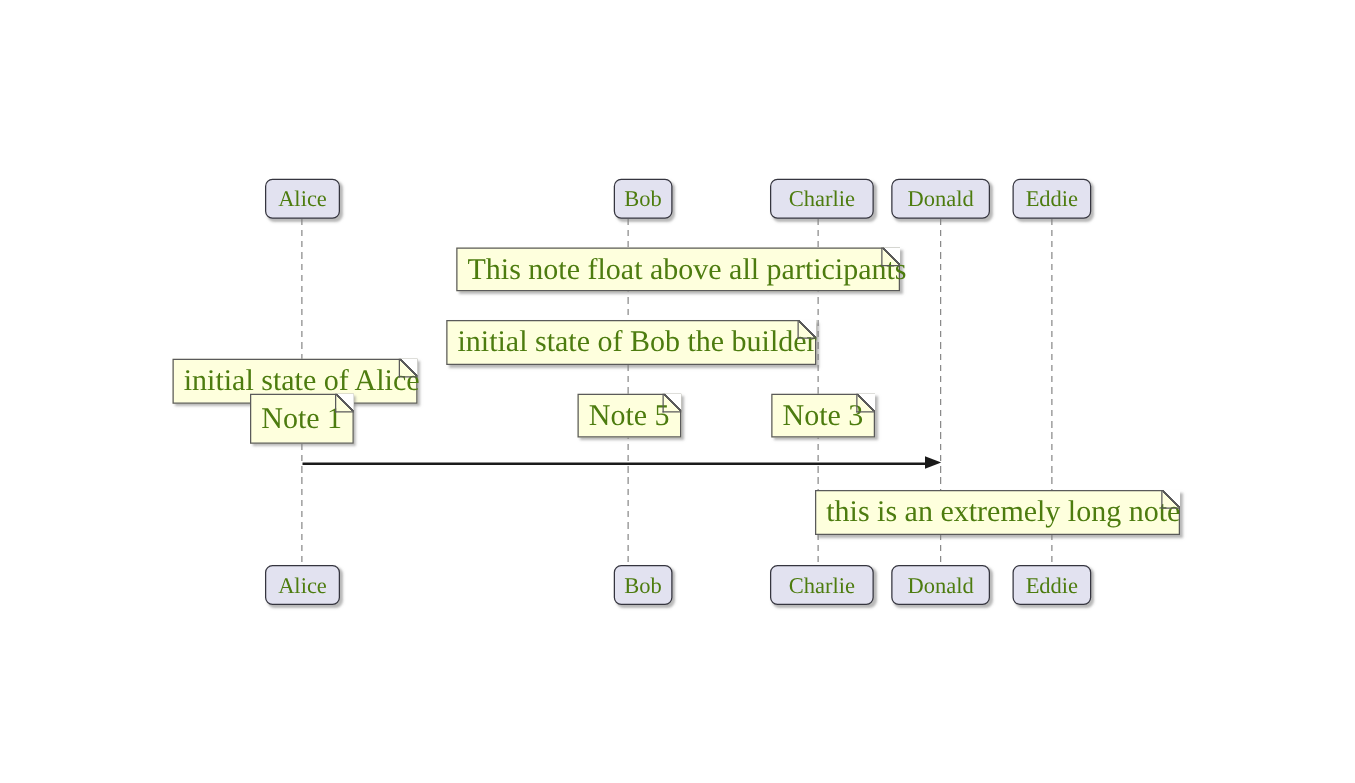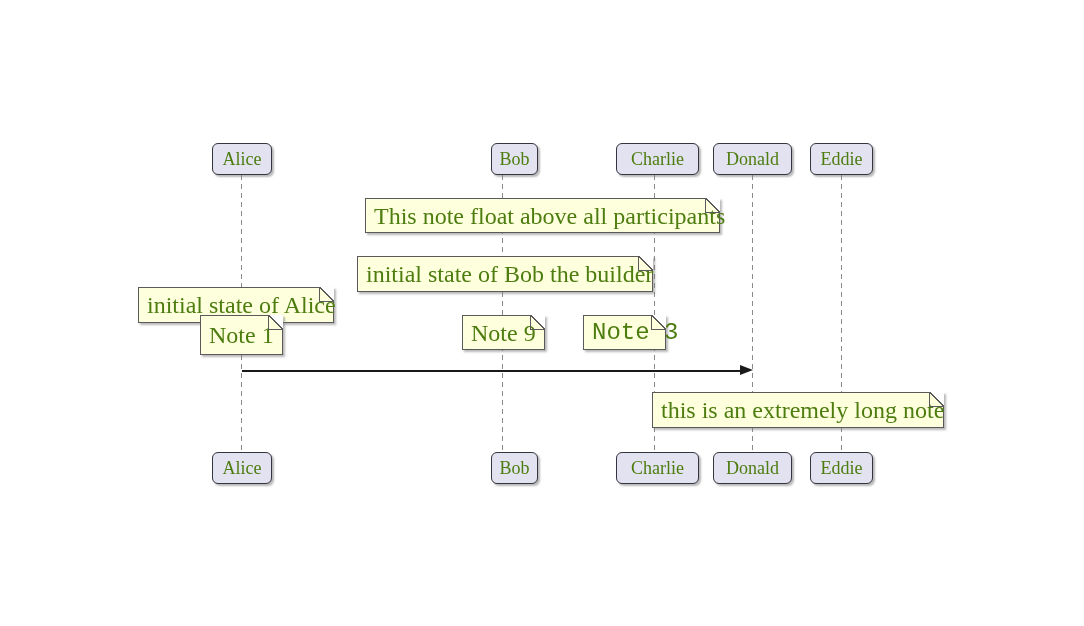--- a/index.html
+++ b/index.html
@@ -51,21 +51,21 @@
       rgba(0,0,0,0) calc(50% - 1px),
       #5a5a5a calc(50% - 1px),
       #5a5a5a calc(50% + 0.6px),
       #ffffff calc(50% + 0.6px));
   }
   .n-float { left: 365px; top: 198px; width: 355px; height: 35px; }
   .n-alice { left: 138px; top: 256px; width: 196px; height: 36px; margin-top: 31px; }
   .n-bob   { left: 357px; top: 256px; width: 296px; height: 36px; }
   .n-1     { left: 200px; top: 315px; width: 83px;  height: 40px; }
   .n-2     { left: 462px; top: 315px; width: 83px;  height: 35px; }
-  .n-3     { left: 583px; top: 315px; width: 83px;  height: 35px; font-family: Liberation Mono, monospace; }
+  .n-3     { left: 617px; top: 315px; width: 83px;  height: 35px; }
   .n-long  { left: 652px; top: 392px; width: 292px; height: 36px; }
   
   .msg-line {
     position: absolute; left: 242px; top: 370px; width: 499px; height: 1.6px;
     background: #1a1a1a; z-index: 2;
   }
   .msg-head {
     position: absolute; left: 740px; top: 365px; width: 0; height: 0; z-index: 2;
     border-left: 13px solid #1a1a1a;
     border-top: 5.5px solid rgba(0,0,0,0);
@@ -112,21 +112,21 @@
     <span class="fold"></span>
     <span>initial state of Bob the builder</span>
   </div>
 
   <div class="note n-1">
     <span class="fold"></span>
     <span>Note 1</span>
   </div>
   <div class="note n-2">
     <span class="fold"></span>
-    <span>Note 9</span>
+    <span>Note 5</span>
   </div>
   <div class="note n-3">
     <span class="fold"></span>
     <span>Note 3</span>
   </div>
 
   <div class="msg-line"></div>
   <div class="msg-head"></div>
 
   <div class="note n-long">

